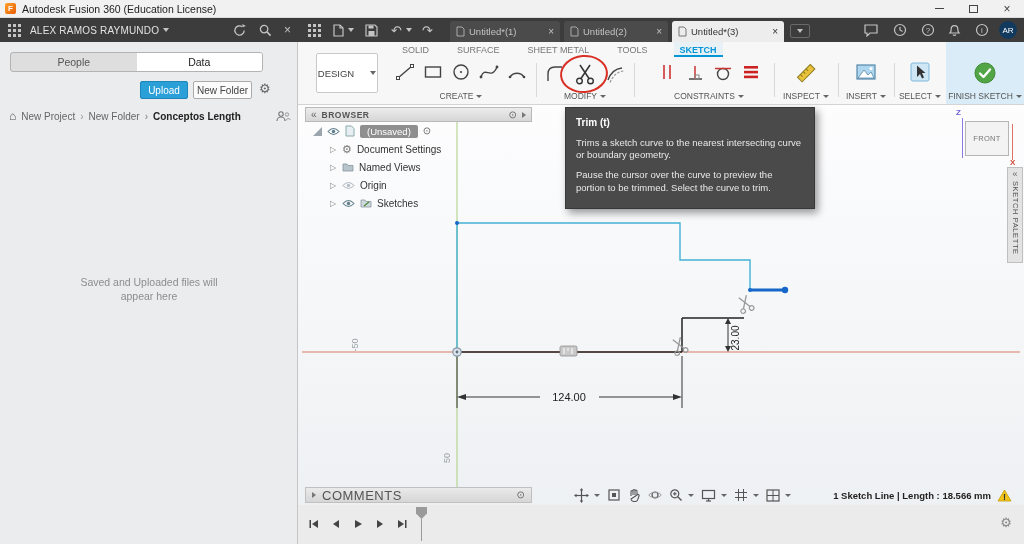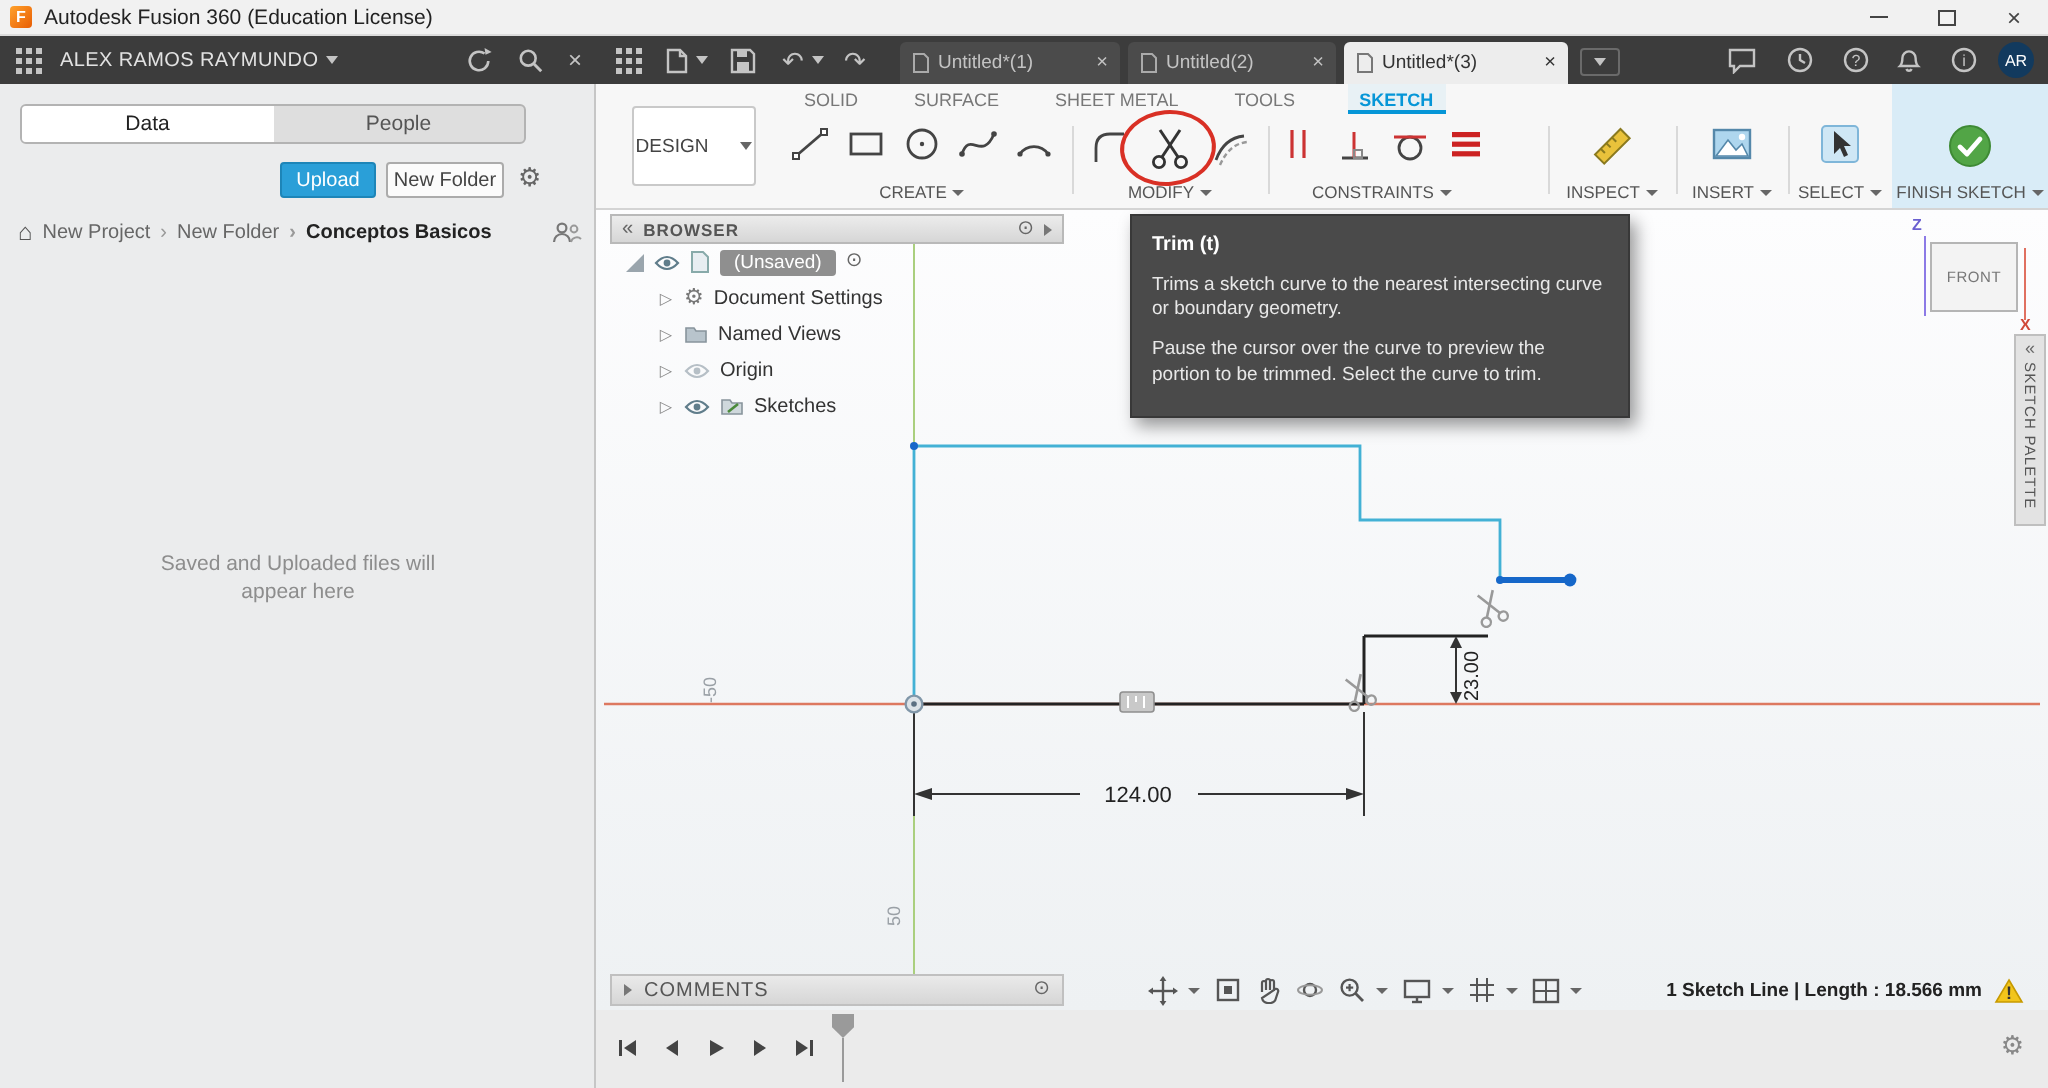--- a/index.html
+++ b/index.html
@@ -84,21 +84,21 @@
 .vc-face{position:absolute;left:9px;top:13px;width:44px;height:35px;background:#f3f3f3;border:1px solid #b5b5b5;display:flex;align-items:center;justify-content:center;font-size:7.5px;color:#777;letter-spacing:.3px}
 .vc-z{position:absolute;left:0px;top:0px;font-size:8px;color:#6a5fd0;font-weight:bold}
 .vc-x{position:absolute;left:54px;top:50px;font-size:8px;color:#d04a3a;font-weight:bold}
 .vc-zline{position:absolute;left:6px;top:10px;width:1px;height:40px;background:#8c7ae6}
 .vc-xline{position:absolute;left:56px;top:16px;width:1px;height:36px;background:#e07060}
 .sketch-palette{position:absolute;left:709px;top:62px;width:16px;height:96px;background:#e3e3e3;border:1px solid #bfbfbf;display:flex;flex-direction:column;align-items:center;padding-top:2px;z-index:5}
 .sp-text{writing-mode:vertical-rl;font-size:7.5px;color:#555;letter-spacing:.6px;margin-top:2px}
 
 
 .comments-bar{position:absolute;left:7px;top:382px;width:227px;height:16px;background:linear-gradient(#eaeaea,#d6d6d6);border:1px solid #c0c0c0;display:flex;align-items:center;gap:6px;padding:0 6px;z-index:10}
-.cb-title{font-size:10px;color:#555;letter-spacing:.5px}
+.cb-title{font-size:13px;color:#555;letter-spacing:.5px}
 .navbar{position:absolute;left:276px;top:381px;height:18px;display:flex;align-items:center;gap:7px;z-index:10}
 .nav-ic{display:flex;align-items:center;gap:2px;color:#555}
 .status{position:absolute;right:12px;top:381px;height:18px;display:flex;align-items:center;gap:6px;font-size:9.5px;font-weight:bold;color:#222;z-index:10}
 
 
 .timeline{position:absolute;left:0;top:463px;width:726px;height:39px;background:#ebebeb}
 .playback{position:absolute;left:10px;top:13px;display:flex;align-items:center;gap:10px}
 .tl-marker{position:absolute;left:118px;top:2px;width:12px;height:35px}
 .tl-flag{width:11px;height:12px;background:#9a9a9a;clip-path:polygon(0 0,100% 0,100% 55%,50% 100%,0 55%)}
 .tl-line{width:1px;height:22px;background:#9a9a9a;margin-left:5px}
@@ -252,33 +252,33 @@
           <text x="7" y="10" text-anchor="middle" font-size="8" fill="#c4c4c4">i</text>
         </svg>
     </div>
     <div class="ab-item" style="left:999px">
       <div class="avatar">AR</div>
     </div>
   </div>
 
   <div class="data-panel">
     <div class="seg">
+      <div class="seg-item">People</div>
       <div class="seg-item active">Data</div>
-      <div class="seg-item">People</div>
     </div>
     <div class="btn btn-upload">Upload</div>
     <div class="btn btn-newfolder">New Folder</div>
     <div class="abs" style="left:259px;top:40px;font-size:13px;color:#666;line-height:1">
       <span>⚙</span>
     </div>
     <div class="crumbs">
       <span style="font-size:12px;color:#555;line-height:1">⌂</span>
       <span class="crumb">New Project</span>
       <span class="crumb">New Folder</span>
-      <span class="crumb current">Conceptos Basicos</span>
+      <span class="crumb current">Conceptos Length</span>
       <span style="margin-left:auto">
         <svg width="15" height="11" viewBox="0 0 15 11">
             <circle cx="5" cy="3" r="2.2" fill="none" stroke="#777" stroke-width="1.1"></circle>
             <path d="M1 10 a4 4 0 0 1 8 0" fill="none" stroke="#777" stroke-width="1.1"></path>
             <circle cx="11" cy="3.5" r="1.7" fill="none" stroke="#999" stroke-width="1"></circle>
             <path d="M9.5 10 a3 3 0 0 1 5 -1.5" fill="none" stroke="#999" stroke-width="1"></path>
           </svg>
       </span>
     </div>
     <div class="empty-msg">
@@ -352,21 +352,21 @@
             </svg>
         </div>
         <div class="tg-label">
             <span>MODIFY</span>
             <span class="caret-sm"></span>
           </div>
       </div>
       <div class="annot-ellipse"></div>
       <div class="tdivider" style="left:336px"></div>
 
-      <div class="tgroup" style="left:328px;width:130px">
+      <div class="tgroup" style="left:346px;width:130px">
         <div class="tg-icons">
           <svg width="22" height="22" viewBox="0 0 22 22">
               <line x1="8" y1="4" x2="8" y2="18" stroke="#c33" stroke-width="1.6"></line>
               <line x1="14" y1="4" x2="14" y2="18" stroke="#c33" stroke-width="1.6"></line>
             </svg>
           <svg width="22" height="22" viewBox="0 0 22 22">
               <line x1="5" y1="18" x2="18" y2="18" stroke="#444" stroke-width="1.5"></line>
               <line x1="11" y1="18" x2="11" y2="5" stroke="#c33" stroke-width="1.5"></line>
               <rect x="11" y="14" width="4" height="4" fill="none" stroke="#888" stroke-width="1"></rect>
             </svg>

